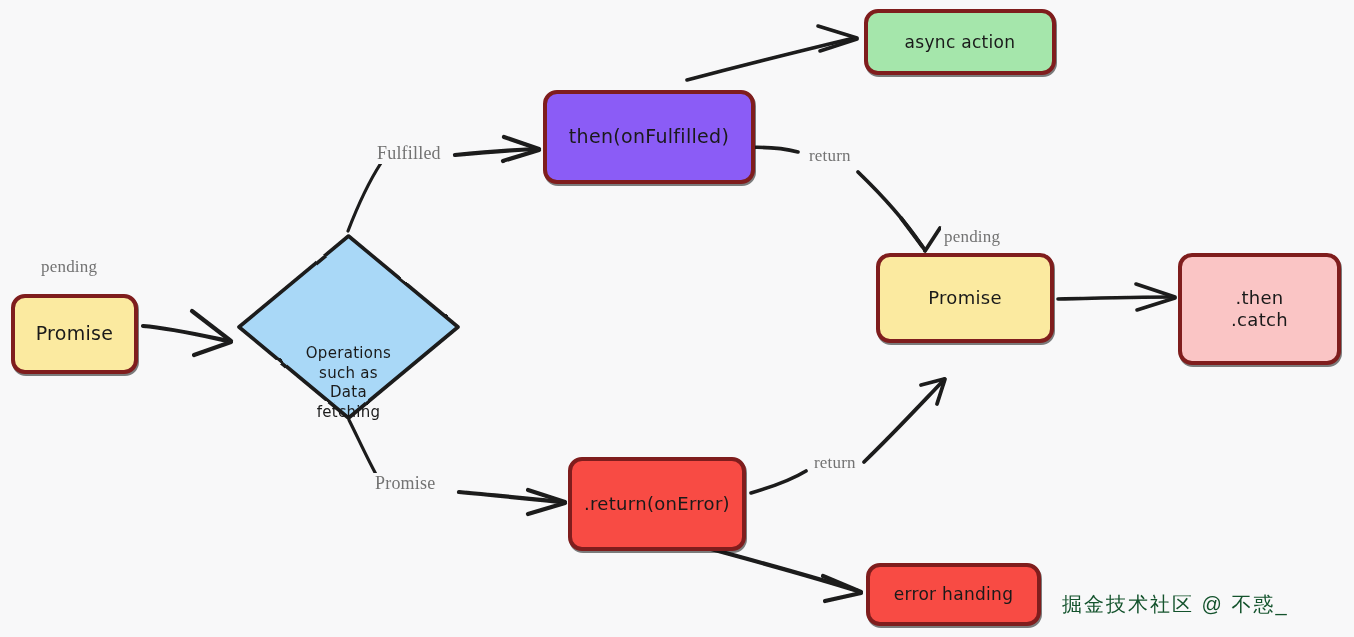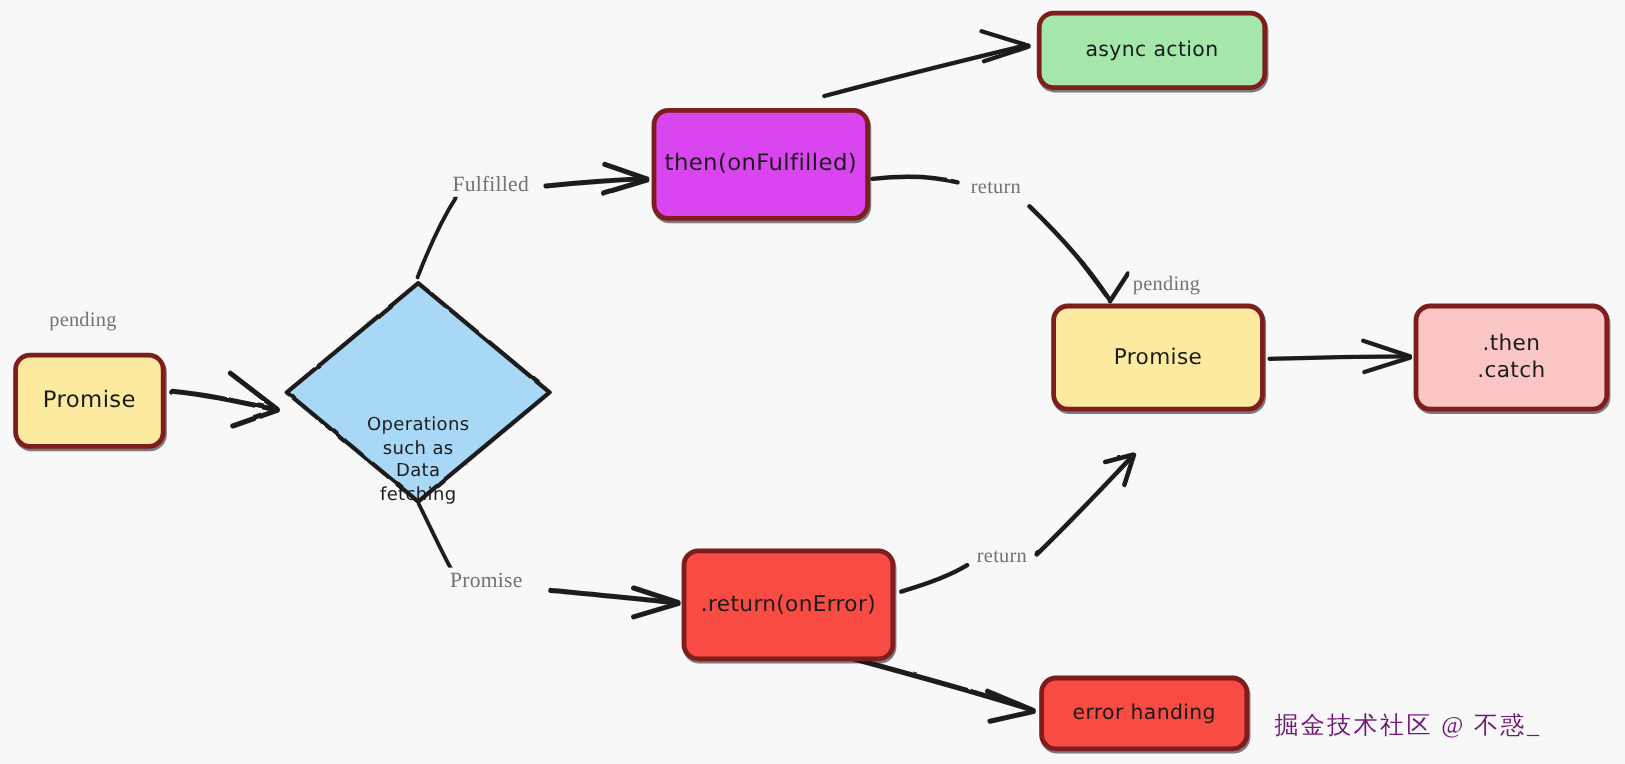--- a/index.html
+++ b/index.html
@@ -73,22 +73,22 @@
     color: #737373;
     font-family: Liberation Serif, serif;
     background: #f8f8f9;
     padding: 0 3px;
     white-space: nowrap;
     z-index: 6;
     letter-spacing: 0.2px;
   }
   .watermark {
     position: absolute;
-    color: #701a75;
-    font-family: Liberation Serif, serif;
+    color: #14532d;
+    font-family: Liberation Sans, sans-serif;
     letter-spacing: 2px;
     white-space: nowrap;
     z-index: 7;
   }
 </style>
 </head>
 <body>
 
 <div id="canvas">
 
@@ -168,33 +168,33 @@
         <feDisplacementMap in="SourceGraphic" in2="n2" scale="2" xChannelSelector="R" yChannelSelector="G"></feDisplacementMap>
       </filter>
       <path d="M113.5,4 L223,95 L113.5,186 L4,95 Z" fill="#a9d8f7" stroke="#1b1b1b" stroke-width="3.6" stroke-linejoin="round" filter="url(#rough2)"></path>
     </svg>
     <div class="diamond-label" style="font-size:15px;">Operations
 such as
 Data
 fetching</div>
   </div>
 
-  <div class="node rect" style="left:543px; top:90px; width:182px; height:94px; background:#d946ef; font-size:19px;">
+  <div class="node rect" style="left:543px; top:90px; width:212px; height:94px; background:#8b5cf6; font-size:19px;">
     <span class="node-label">then(onFulfilled)</span>
   </div>
 
   <div class="node rect" style="left:864px; top:9px; width:192px; height:66px; background:#a5e6ab; font-size:17px;">
     <span class="node-label">async action</span>
   </div>
 
   <div class="node rect" style="left:876px; top:253px; width:178px; height:90px; background:#fbeaa0; font-size:18px;">
     <span class="node-label">Promise</span>
   </div>
 
-  <div class="node rect" style="left:1178px; top:253px; width:163px; height:90px; background:#fac5c5; font-size:18px;">
+  <div class="node rect" style="left:1178px; top:253px; width:163px; height:112px; background:#fac5c5; font-size:18px;">
     <span class="node-label">.then
 .catch</span>
   </div>
 
   <div class="node rect" style="left:568px; top:457px; width:178px; height:94px; background:#f84b44; font-size:18px;">
     <span class="node-label">.return(onError)</span>
   </div>
 
   <div class="node rect" style="left:866px; top:563px; width:175px; height:63px; background:#f84b44; font-size:17px;">
     <span class="node-label">error handing</span>

